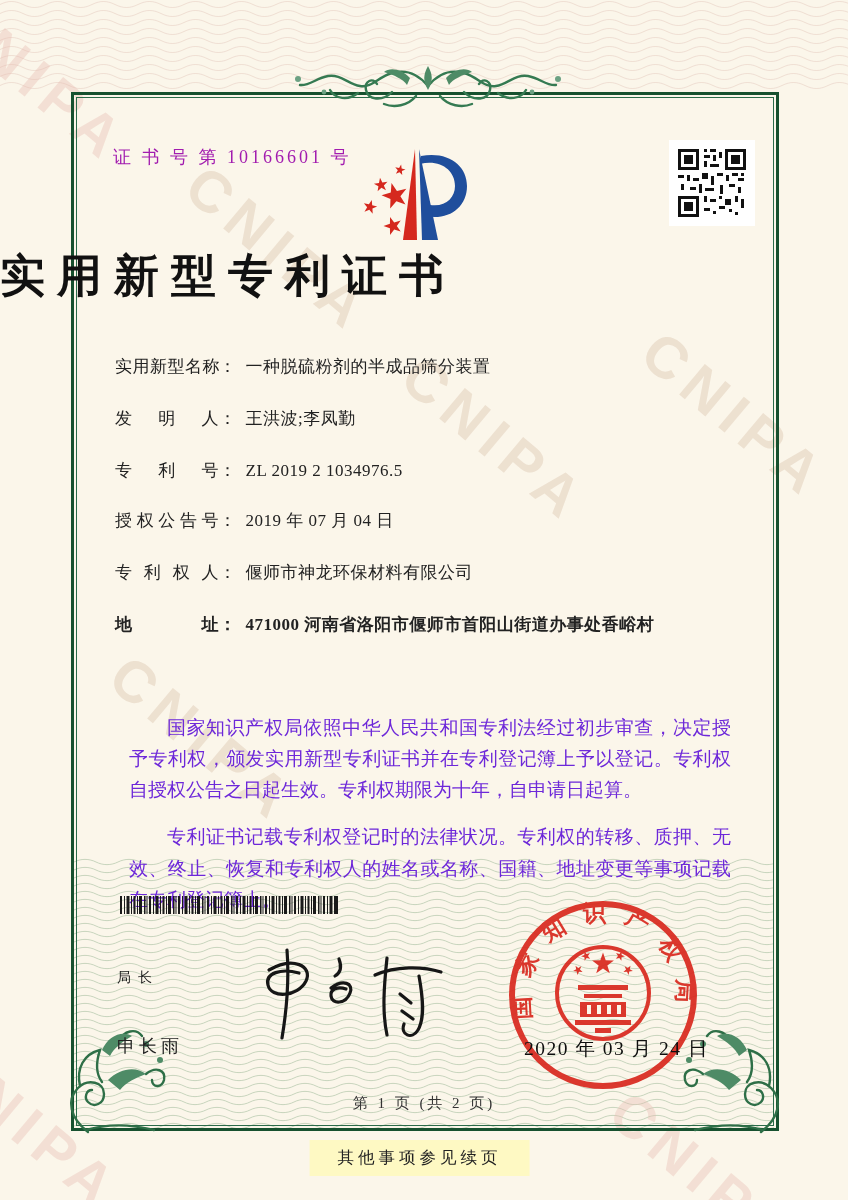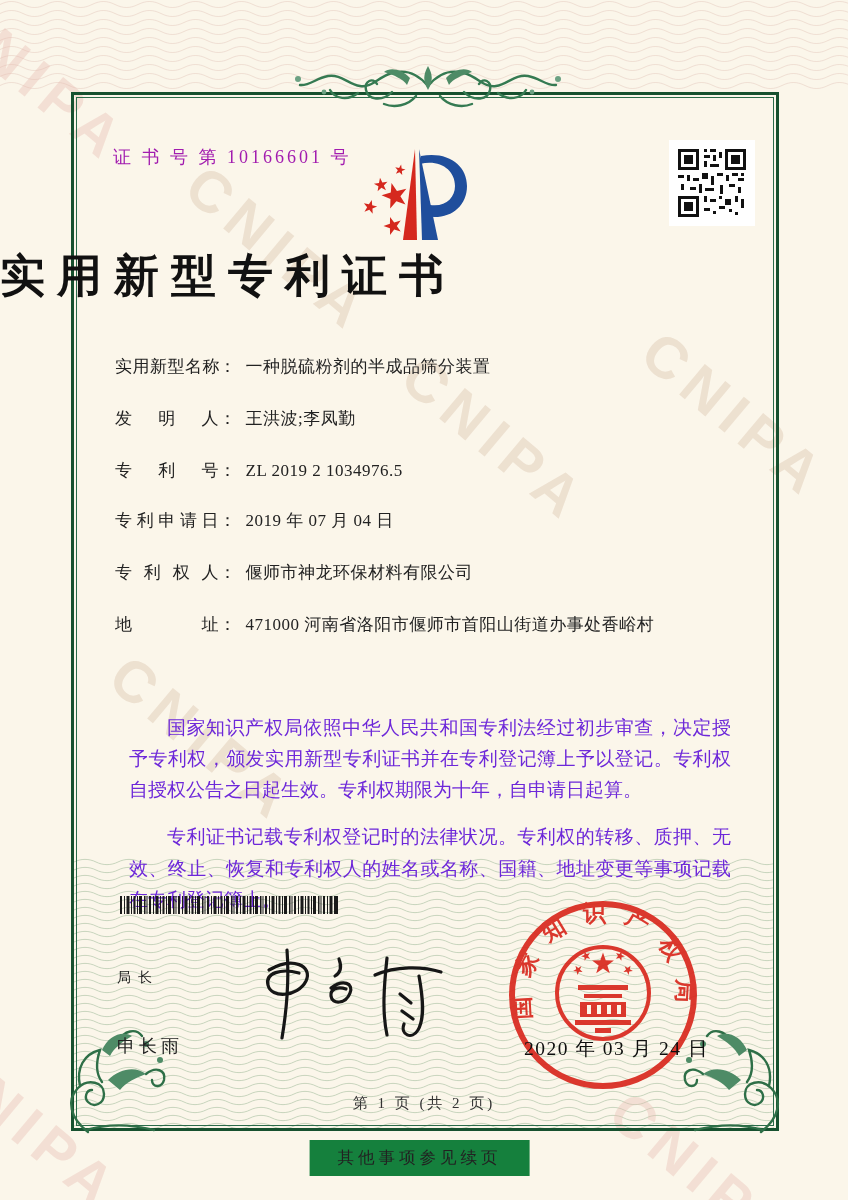--- a/index.html
+++ b/index.html
@@ -35,40 +35,40 @@
 
   .title{position:absolute;left:0;top:246px;width:100%;margin:0;text-align:left;
          font-size:45px;font-weight:700;letter-spacing:12px;color:#111;}
 
   .row{position:absolute;left:115px;font-size:17px;color:#222;letter-spacing:0.5px;white-space:nowrap;}
   .flabel{display:inline-block;width:104px;text-align:justify;text-align-last:justify;vertical-align:bottom;}
   .fcolon{display:inline-block;}
   .fvalue{margin-left:9px;}
   .row .second{position:absolute;left:325px;top:0;white-space:nowrap;}
   .r0{top:355px;} .r1{top:407px;} .r2{top:459px;} .r3{top:509px;}
-  .r4{top:561px;} .r5{top:613px;} .r6{top:663px;width:640px;}
+  .r4{top:561px;} .r5{top:613px;font-weight:bold;} .r6{top:663px;width:640px;}
 
   .body-text{position:absolute;left:113px;top:696px;width:634px;}
   .body-text p{margin:16px;font-size:19px;line-height:1.64;text-indent:2em;
                text-align:justify;color:#6d28d9;}
 
   .barcode{position:absolute;left:120px;top:896px;}
 
   .director-role{position:absolute;left:117px;top:969px;font-size:14px;letter-spacing:7px;color:#222;}
   .director-name{position:absolute;left:117px;top:1034px;font-size:18px;letter-spacing:4px;color:#222;}
   .signature{position:absolute;left:235px;top:946px;}
 
   .seal{position:absolute;left:505px;top:897px;}
   .seal-date{position:absolute;left:524px;top:1035px;font-size:19.5px;letter-spacing:1.5px;
              color:#0e0e0e;z-index:5;white-space:nowrap;}
 
   .page-num{position:absolute;left:0;top:1094px;width:100%;text-align:center;
             font-size:15px;letter-spacing:3px;color:#333;}
   .note{position:absolute;left:50%;top:1140px;transform:translateX(-52%);
-        background:#15803d;padding:7px 28px;font-size:16.5px;letter-spacing:4px;color:#222;}
+        background:#fef9c3;padding:7px 28px;font-size:16.5px;letter-spacing:4px;color:#222;}
 </style>
 </head>
 <body>
 
 <div class="paper">
 
   <svg class="waves-top" width="848" height="90">
     <defs>
       <pattern id="wvp" width="46" height="9" patternUnits="userSpaceOnUse">
         <path d="M0,4.5 C8,0.5 15,0.5 23,4.5 C31,8.5 38,8.5 46,4.5" fill="none" stroke="#e0c2b6" stroke-width="1" opacity="0.45"></path>
@@ -232,21 +232,21 @@
   <div class="row r0">
     <span class="flabel">实用新型名称</span><span class="fcolon">：</span><span class="fvalue">一种脱硫粉剂的半成品筛分装置</span>
   </div>
   <div class="row r1">
     <span class="flabel">发明人</span><span class="fcolon">：</span><span class="fvalue">王洪波;李凤勤</span>
   </div>
   <div class="row r2">
     <span class="flabel">专利号</span><span class="fcolon">：</span><span class="fvalue">ZL 2019 2 1034976.5</span>
   </div>
   <div class="row r3">
-    <span class="flabel">专利申请日</span><span class="fcolon">：</span><span class="fvalue">2019 年 07 月 04 日</span>
+    <span class="flabel">授权公告号</span><span class="fcolon">：</span><span class="fvalue">2019 年 07 月 04 日</span>
   </div>
   <div class="row r4">
     <span class="flabel">专利权人</span><span class="fcolon">：</span><span class="fvalue">偃师市神龙环保材料有限公司</span>
   </div>
   <div class="row r5">
     <span class="flabel">地址</span><span class="fcolon">：</span><span class="fvalue">471000 河南省洛阳市偃师市首阳山街道办事处香峪村</span>
   </div>
 
   <div class="body-text">
     <p>国家知识产权局依照中华人民共和国专利法经过初步审查，决定授予专利权，颁发实用新型专利证书并在专利登记簿上予以登记。专利权自授权公告之日起生效。专利权期限为十年，自申请日起算。</p>

